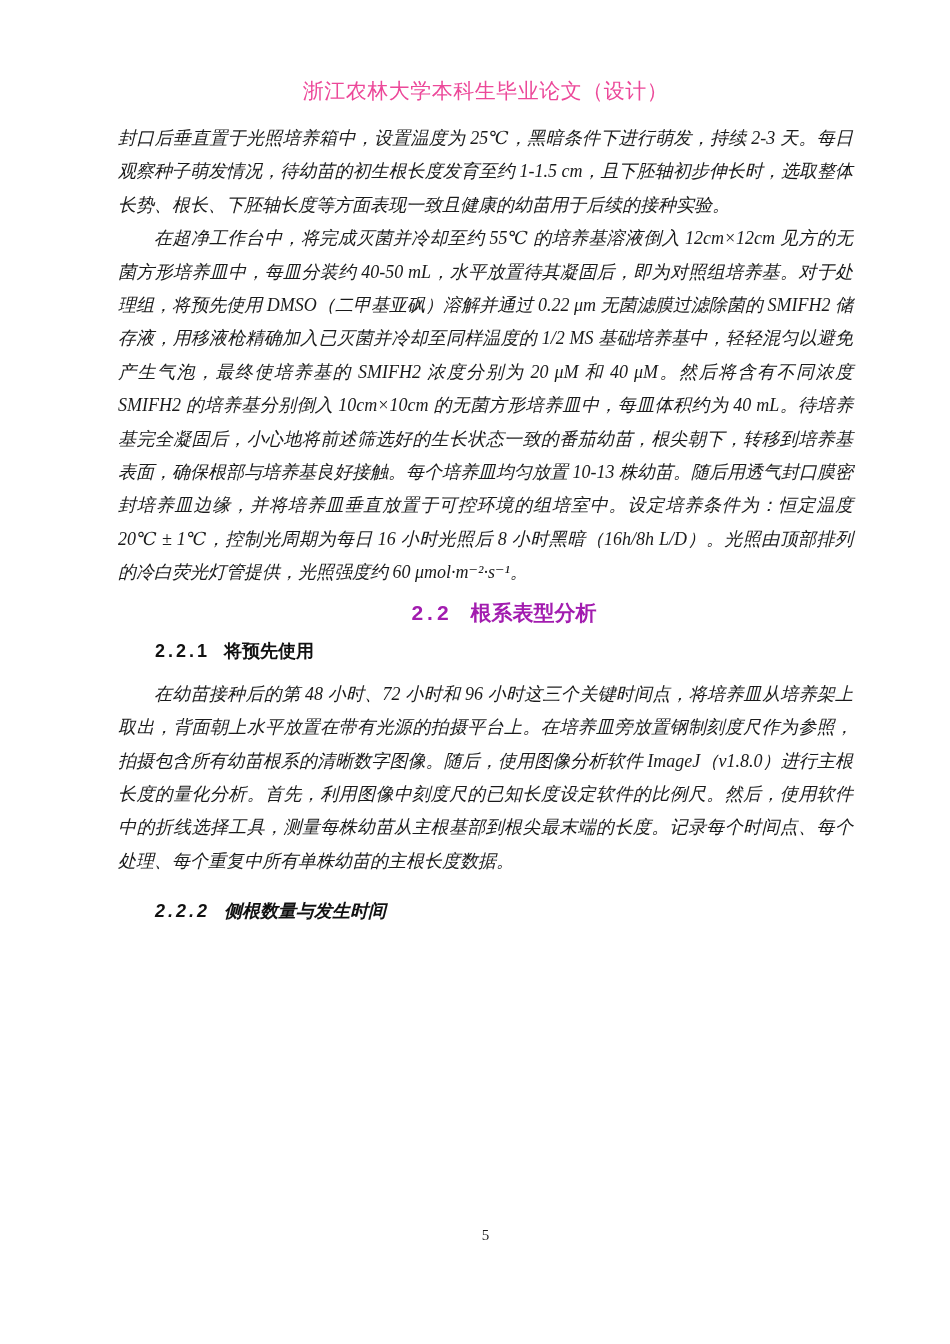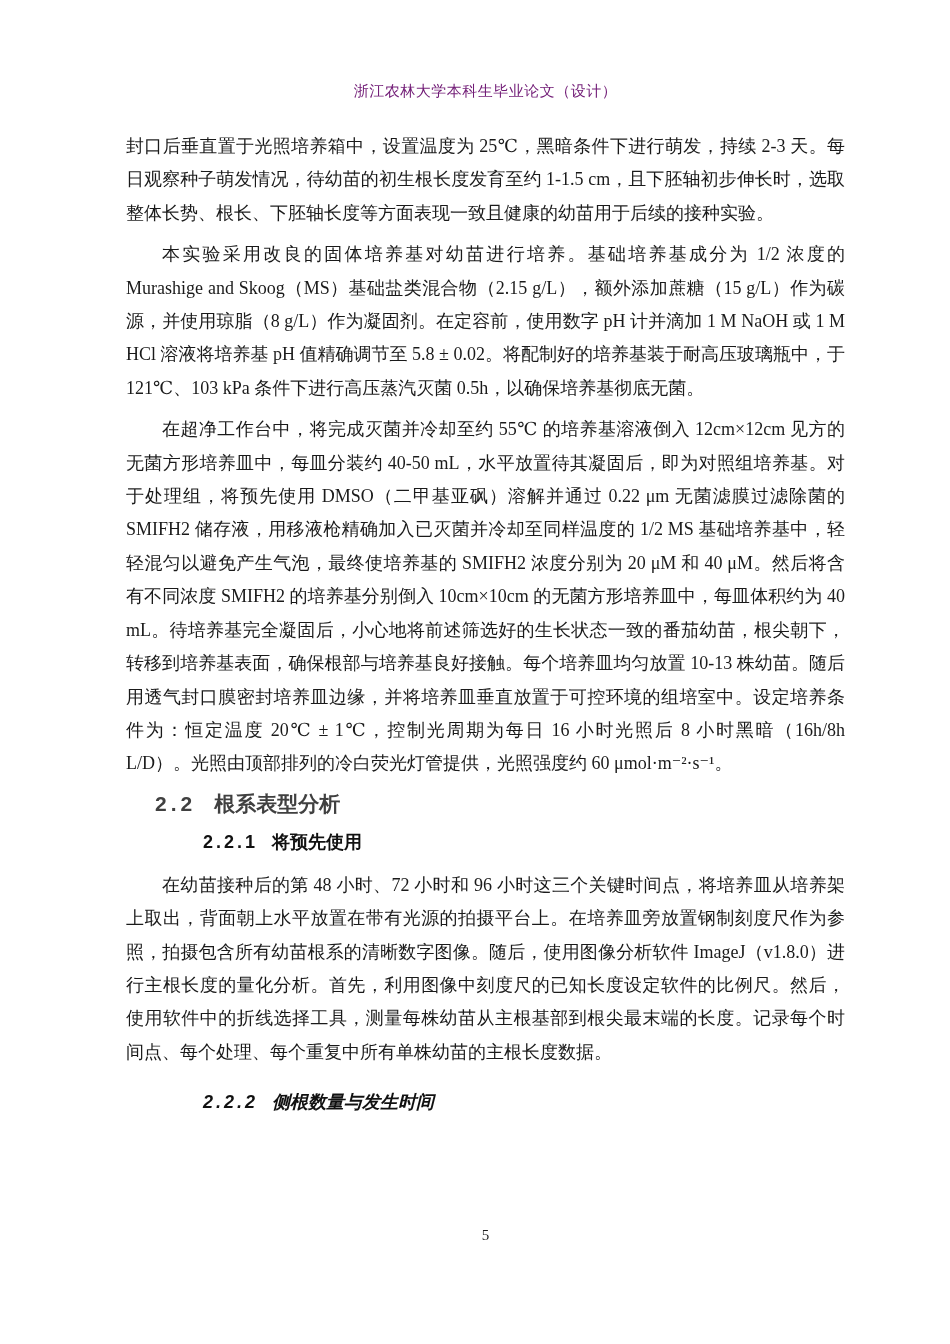--- a/index.html
+++ b/index.html
@@ -15,66 +15,67 @@
     overflow: hidden;
     font-family: "Liberation Serif", "DejaVu Serif", serif;
     color: #1a1a1a;
   }
   .running-header {
     position: absolute;
     top: 82px;
     left: 118px;
     width: 735px;
     text-align: center;
-    font-size: 15px;
+    font-size: 21px;
     line-height: 18px;
-    color: #701a75;
+    color: #ec4899;
     letter-spacing: 0.5px;
   }
   .content {
     position: absolute;
     top: 122px;
     left: 118px;
     width: 735px;
   }
   p.body-para {
-    margin: 8px;
+    margin: 0;
     font-size: 18px;
     line-height: 33.4px;
     text-align: justify;
     word-break: break-word;
+    font-style: italic;
   }
   p.indent { text-indent: 2em; }
   h2.section-heading {
     margin: 8px 0 10px 0;
     padding-left: 37px;
     font-family: "Liberation Sans", "DejaVu Sans", sans-serif;
     font-weight: bold;
     font-size: 21px;
     line-height: 30px;
-    color: #404040;
+    color: #a21caf;
+    text-align: center;
   }
   h3.sub-heading {
     margin: 6px 0 14px 0;
     padding-left: 37px;
     font-family: "Liberation Sans", "DejaVu Sans", sans-serif;
     font-weight: bold;
     font-size: 18px;
     line-height: 26px;
     color: #111111;
   }
   h3.sub-heading.second { margin-top: 20px; font-style: italic; }
   .sec-num {
     letter-spacing: 4px;
     margin-right: 18px;
   }
   h3 .sec-num {
     letter-spacing: 3px;
     margin-right: 14px;
-    margin-left: 48px;
   }
   .page-number {
     position: absolute;
     top: 1226px;
     left: 118px;
     width: 735px;
     text-align: center;
     font-size: 15px;
     line-height: 18px;
     color: #1f1f1f;
@@ -86,21 +87,20 @@
 <div class="page">
 
   <div class="running-header">
     <span>浙江农林大学本科生毕业论文（设计）</span>
   </div>
 
   <div class="content">
 
     <p class="body-para">封口后垂直置于光照培养箱中，设置温度为 25℃，黑暗条件下进行萌发，持续 2-3 天。每日观察种子萌发情况，待幼苗的初生根长度发育至约 1-1.5 cm，且下胚轴初步伸长时，选取整体长势、根长、下胚轴长度等方面表现一致且健康的幼苗用于后续的接种实验。</p>
 
-    <p class="body-para indent">本实验采用改良的固体培养基对幼苗进行培养。基础培养基成分为 1/2 浓度的 Murashige and Skoog（MS）基础盐类混合物（2.15 g/L），额外添加蔗糖（15 g/L）作为碳源，并使用琼脂（8 g/L）作为凝固剂。在定容前，使用数字 pH 计并滴加 1 M NaOH 或 1 M HCl 溶液将培养基 pH 值精确调节至 5.8 ± 0.02。将配制好的培养基装于耐高压玻璃瓶中，于 121℃、103 kPa 条件下进行高压蒸汽灭菌 0.5h，以确保培养基彻底无菌。</p>
 
     <p class="body-para indent">在超净工作台中，将完成灭菌并冷却至约 55℃ 的培养基溶液倒入 12cm×12cm 见方的无菌方形培养皿中，每皿分装约 40-50 mL，水平放置待其凝固后，即为对照组培养基。对于处理组，将预先使用 DMSO（二甲基亚砜）溶解并通过 0.22 μm 无菌滤膜过滤除菌的 SMIFH2 储存液，用移液枪精确加入已灭菌并冷却至同样温度的 1/2 MS 基础培养基中，轻轻混匀以避免产生气泡，最终使培养基的 SMIFH2 浓度分别为 20 μM 和 40 μM。然后将含有不同浓度 SMIFH2 的培养基分别倒入 10cm×10cm 的无菌方形培养皿中，每皿体积约为 40 mL。待培养基完全凝固后，小心地将前述筛选好的生长状态一致的番茄幼苗，根尖朝下，转移到培养基表面，确保根部与培养基良好接触。每个培养皿均匀放置 10-13 株幼苗。随后用透气封口膜密封培养皿边缘，并将培养皿垂直放置于可控环境的组培室中。设定培养条件为：恒定温度 20℃ ± 1℃，控制光周期为每日 16 小时光照后 8 小时黑暗（16h/8h L/D）。光照由顶部排列的冷白荧光灯管提供，光照强度约 60 μmol·m⁻²·s⁻¹。</p>
 
 
     <h2 class="section-heading">
       <span class="sec-num">2.2</span><span class="sec-title">根系表型分析</span>
     </h2>
 
     <h3 class="sub-heading">
       <span class="sec-num">2.2.1</span><span class="sec-title">将预先使用</span>

